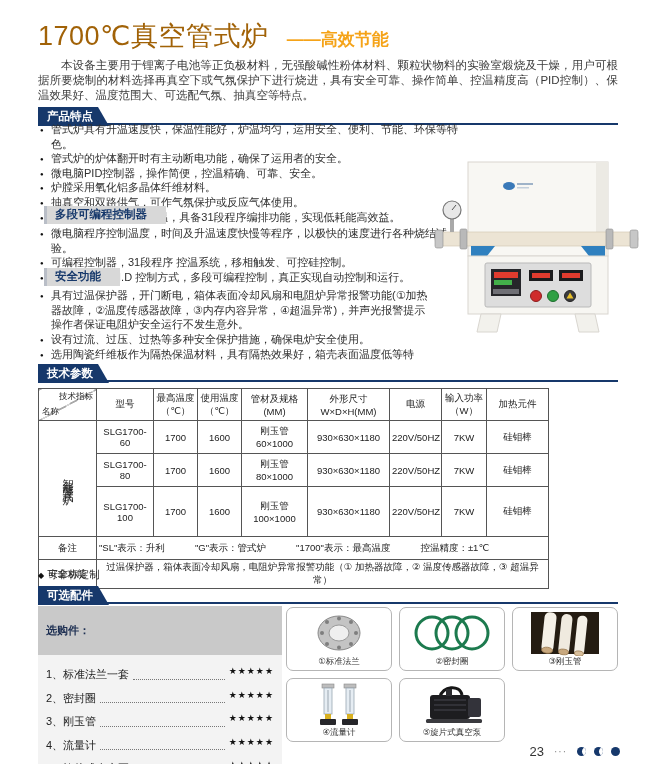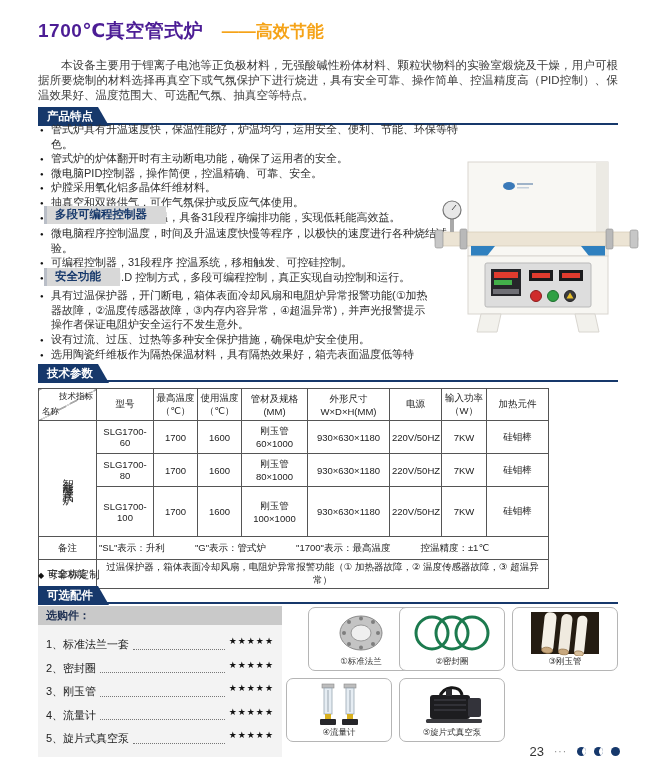--- a/index.html
+++ b/index.html
@@ -2,21 +2,21 @@
 <html><head>
 <meta charset="utf-8">
 <style>
   * { margin:0; padding:0; box-sizing:border-box; }
   html,body { background:#ffffff; }
   body { font-family:"Liberation Sans","DejaVu Sans",sans-serif; color:#333; }
   .page { position:relative; width:650px; height:764px; background:#fff; overflow:hidden; }
 
   
   .title-row { position:absolute; left:38px; top:18px; width:580px; white-space:nowrap; }
-  .main-title { display:inline-block; font-size:19px; font-weight:bold; color:#4c1d95; letter-spacing:0.5px; }
+  .main-title { display:inline-block; font-size:27px; font-weight:normal; color:#a16207; letter-spacing:0.5px; }
   .sub-title { display:inline-block; font-size:17px; font-weight:bold; color:#f5a318; margin-left:14px; vertical-align:baseline; }
 
   
   .intro { position:absolute; left:38px; top:58px; width:580px; font-size:11.5px; line-height:14.8px; text-align:justify; text-indent:2em; color:#3a3a3a; }
 
   
   .sec-header { position:absolute; left:38px; width:580px; border-bottom:2px solid #16386b; height:19px; }
   .sec-tab { display:inline-block; background:#16386b; color:#fff; font-size:11.5px; font-weight:bold; line-height:19px; padding:0 16px 0 9px; clip-path:polygon(0 0,calc(100% - 11px) 0,100% 100%,0 100%); }
 
   
@@ -42,21 +42,21 @@
   td.vert { writing-mode:vertical-lr; text-orientation:upright; letter-spacing:3px; font-size:11px; }
   td.remark-cell { text-align:left; padding-left:8px; }
   .remark-flex { display:flex; gap:30px; font-size:9.5px; }
   td.safety-cell { text-align:left; padding-left:8px; font-size:9.5px; }
 
   .custom-note { position:absolute; left:38px; top:568px; font-size:10.5px; color:#222; }
   .custom-note .diamond { font-size:8px; margin-right:3px; color:#111; }
 
   
   .buy-panel { position:absolute; left:38px; top:606px; width:244px; background:#f3f3f3; padding-bottom:8px; }
-  .buy-title { background:#c9c9c9; color:#1d2f52; font-weight:bold; font-size:11px; padding:2px 8px; }
+  .buy-title { background:#c9c9c9; color:#1d2f52; font-weight:bold; font-size:11px; padding:17px 8px; }
   .buy-list { list-style:none; padding:6px 8px 0 8px; }
   .buy-list li { display:flex; align-items:flex-end; font-size:11px; line-height:20.5px; color:#222; }
   .buy-list .leader { flex:1; border-bottom:1.5px dotted #777; margin:0 4px 5px 4px; }
   .buy-list .stars { font-size:9px; letter-spacing:1px; color:#111; padding-bottom:3px; }
 
   .card { position:absolute; width:106px; height:64px; border:1px solid #b5b5b5; border-radius:7px; background:#fff; text-align:center; }
   .card .pic { display:block; margin:2px auto 0 auto; }
   .card .cap { font-size:8.5px; color:#333; line-height:10px; }
 
   
@@ -266,21 +266,21 @@
         <span class="stars">★★★★★</span>
       </li>
       <li>
         <span>5、旋片式真空泵</span>
         <span class="leader"></span>
         <span class="stars">★★★★★</span>
       </li>
     </ul>
   </div>
 
-  <div class="card" style="left:286px; top:607px;margin-left:22px;">
+  <div class="card" style="left:286px; top:607px;">
     <svg class="pic" width="100" height="46" viewBox="0 0 100 46">
       <ellipse cx="50" cy="23" rx="21" ry="17" fill="#c4c4c4" stroke="#8a8a8a"></ellipse>
       <ellipse cx="50" cy="23" rx="10" ry="8" fill="#efefef" stroke="#999"></ellipse>
       <circle cx="50" cy="8.5" r="2" fill="#7e7e7e"></circle>
         <circle cx="50" cy="37.5" r="2" fill="#7e7e7e"></circle>
       <circle cx="33" cy="23" r="2" fill="#7e7e7e"></circle>
         <circle cx="67" cy="23" r="2" fill="#7e7e7e"></circle>
       <circle cx="38" cy="12" r="2" fill="#7e7e7e"></circle>
         <circle cx="62" cy="12" r="2" fill="#7e7e7e"></circle>
       <circle cx="38" cy="34" r="2" fill="#7e7e7e"></circle>

